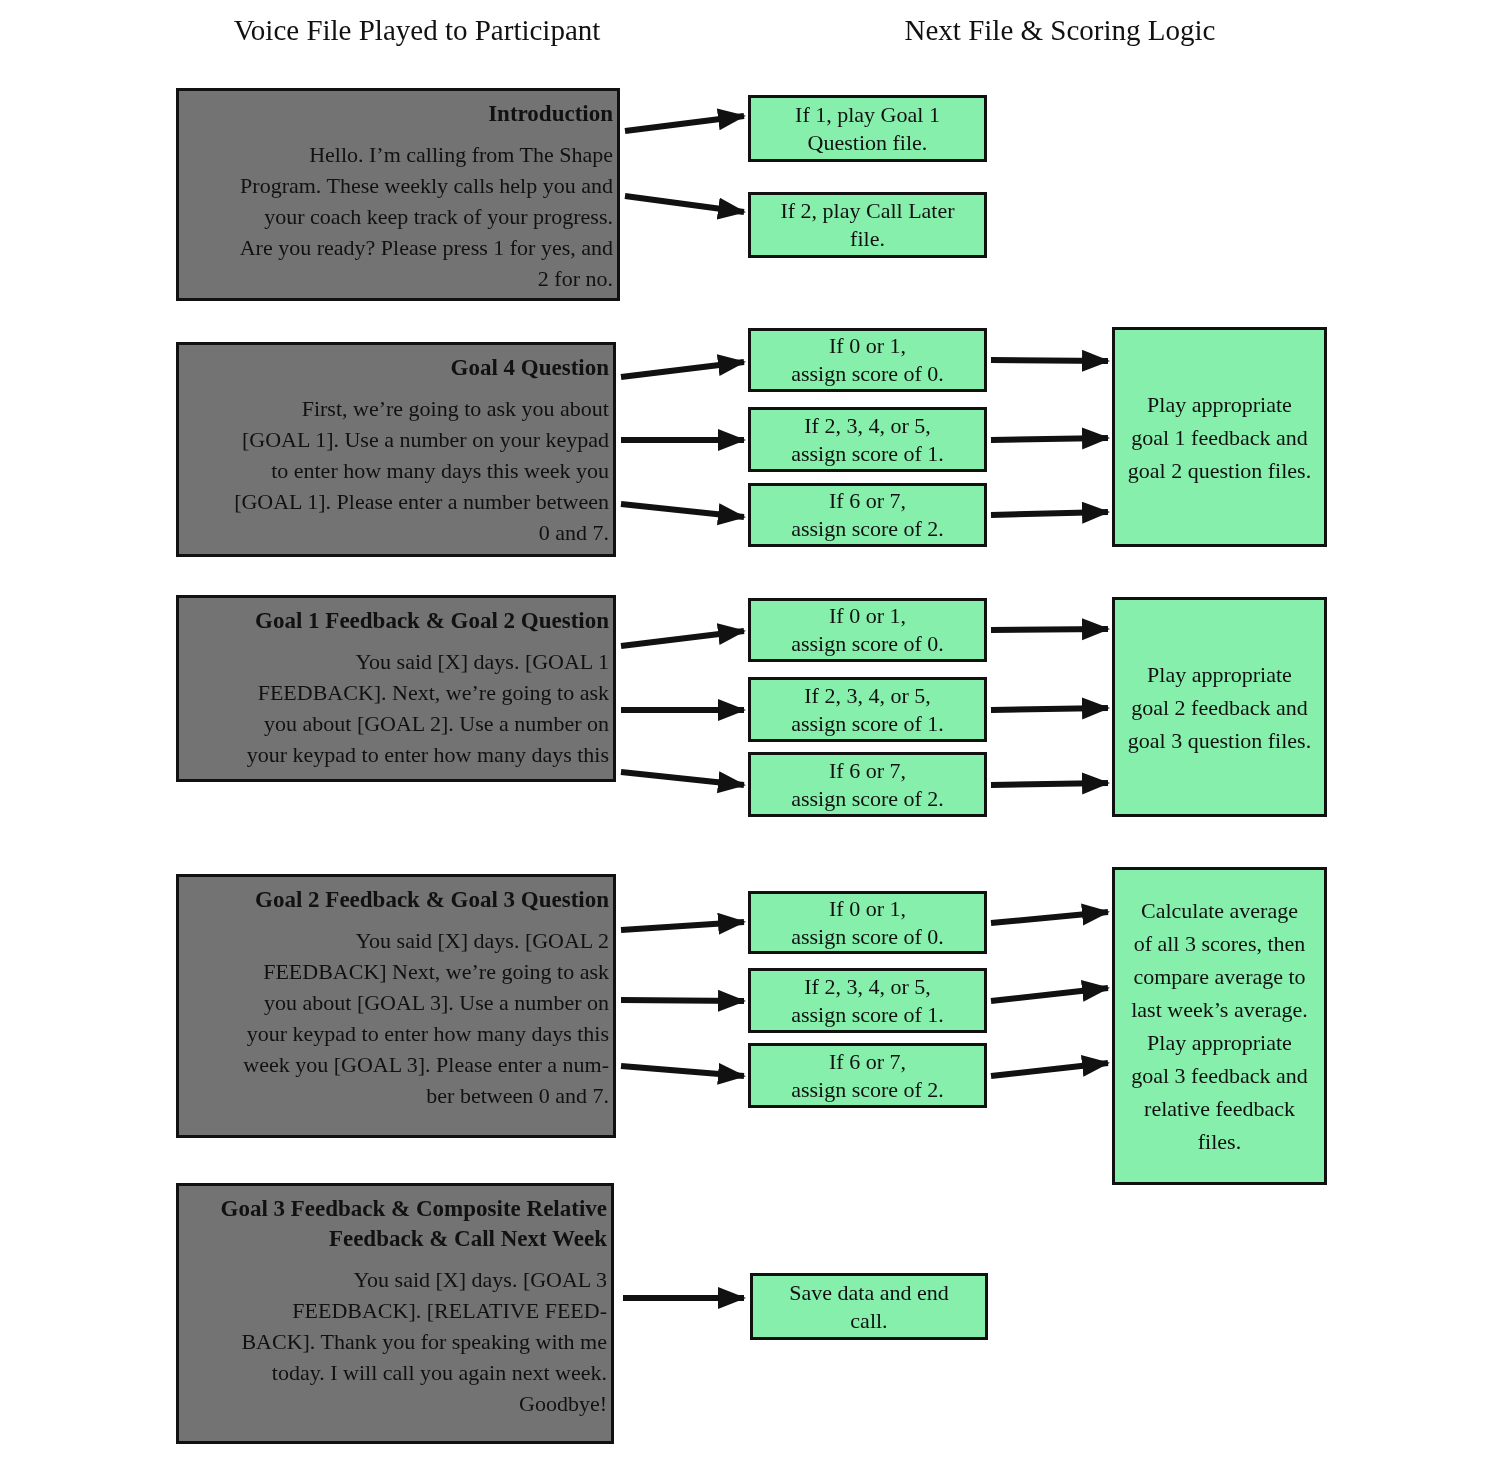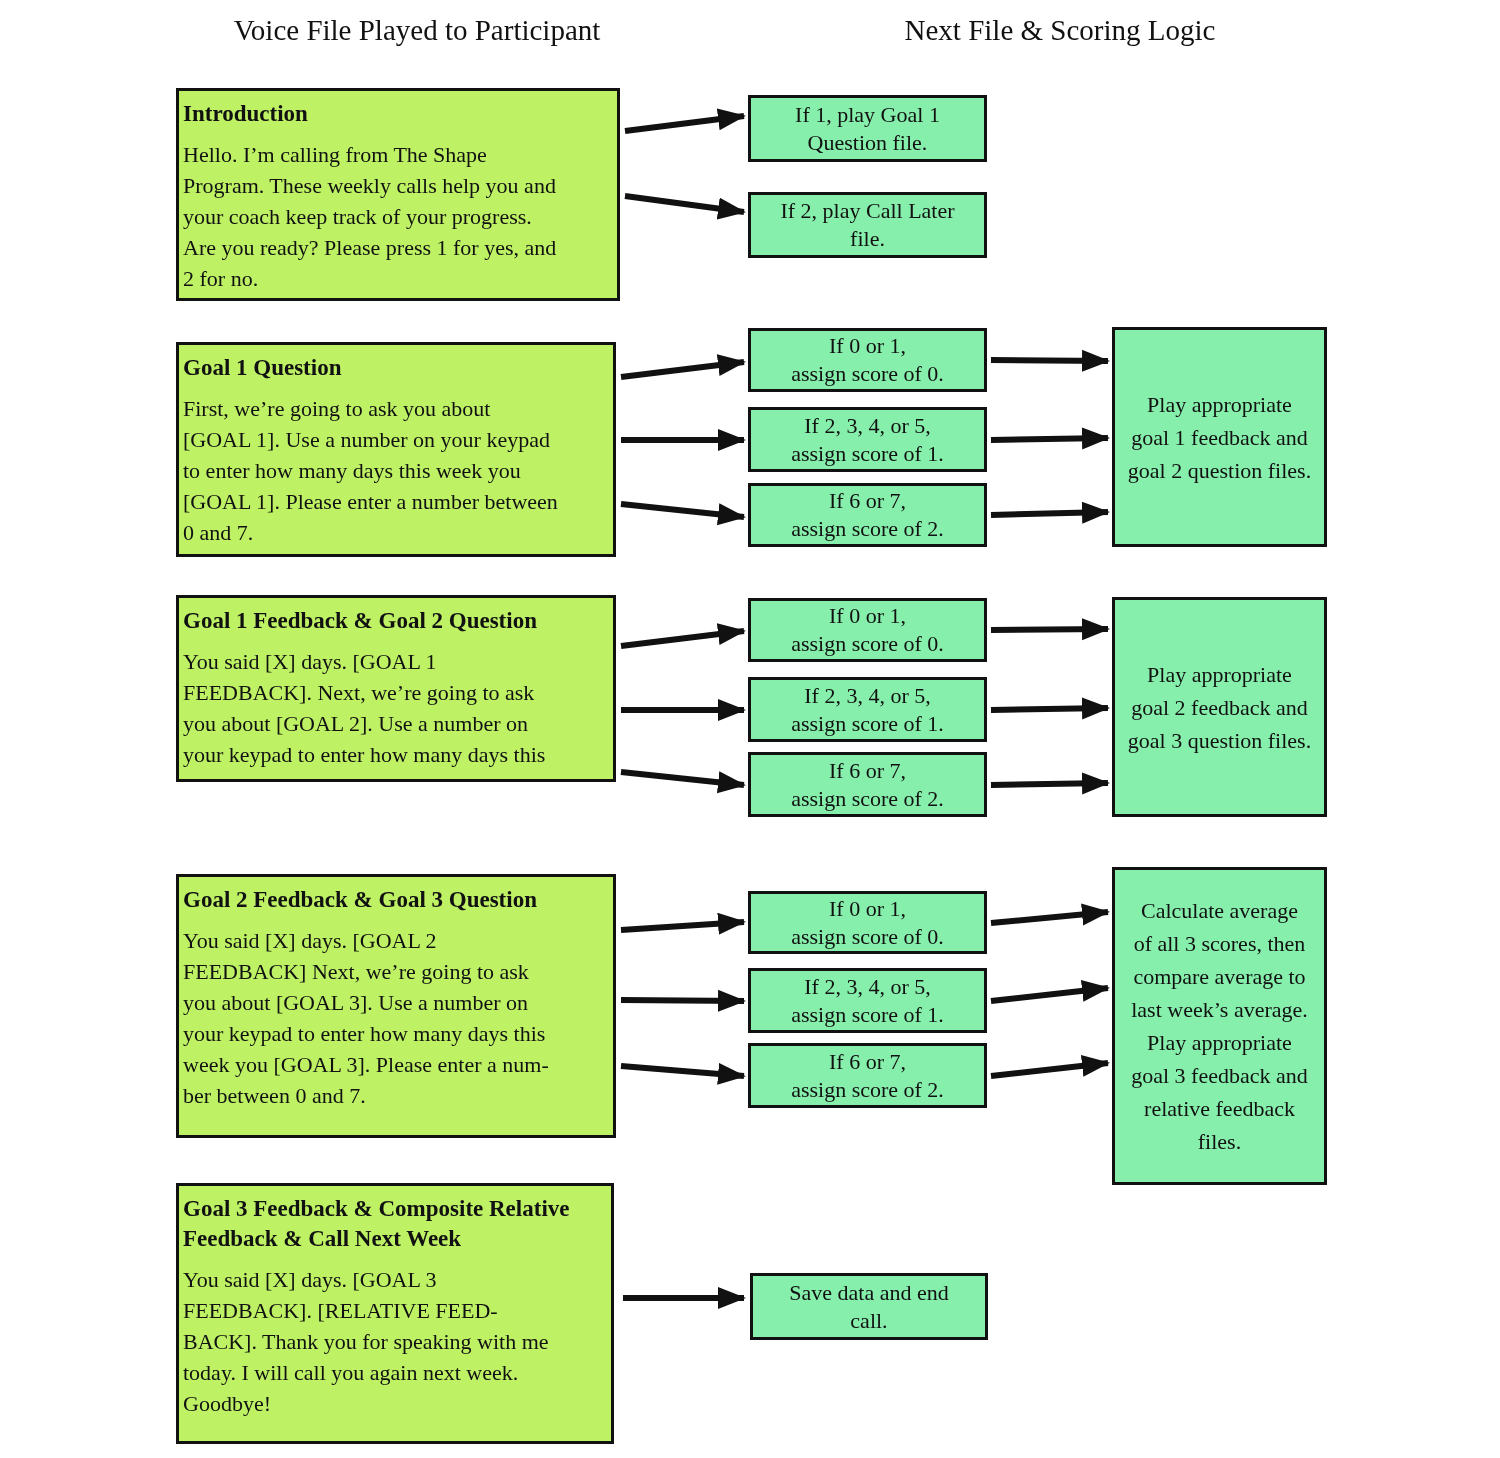--- a/index.html
+++ b/index.html
@@ -22,23 +22,23 @@
   .arrow-layer {
     position: absolute;
     left: 0; top: 0;
     width: 1500px; height: 1458px;
   }
   .arrow-layer line { stroke: #111111; stroke-width: 6px; }
   .vbox {
     position: absolute;
     border: 3px solid #111111;
     box-sizing: border-box;
-    text-align: left;
+    text-align: right;
     padding: 8px 4px 4px 4px;
-    background: #bef264;
+    background: #737373;
     overflow: hidden;
   }
   .vtitle {
     font-weight: bold;
     font-size: 23px;
     line-height: 30px;
     margin-bottom: 10px;
     white-space: pre-line;
   }
   .vbody {
@@ -108,21 +108,21 @@
   <div class="vbox" style="left:176px; top:88px; width:444px; height:213px;">
     <div class="vtitle">Introduction</div>
     <div class="vbody">Hello. I’m calling from The Shape
 Program. These weekly calls help you and
 your coach keep track of your progress.
 Are you ready? Please press 1 for yes, and
 2 for no.</div>
   </div>
 
   <div class="vbox" style="left:176px; top:342px; width:440px; height:215px;">
-    <div class="vtitle">Goal 1 Question</div>
+    <div class="vtitle">Goal 4 Question</div>
     <div class="vbody">First, we’re going to ask you about
 [GOAL 1].  Use a number on your keypad
 to enter how many days this week you
 [GOAL 1]. Please enter a number between
 0 and 7.</div>
   </div>
 
   <div class="vbox" style="left:176px; top:595px; width:440px; height:187px;">
     <div class="vtitle">Goal 1 Feedback &amp; Goal 2 Question</div>
     <div class="vbody">You said [X] days. [GOAL 1

